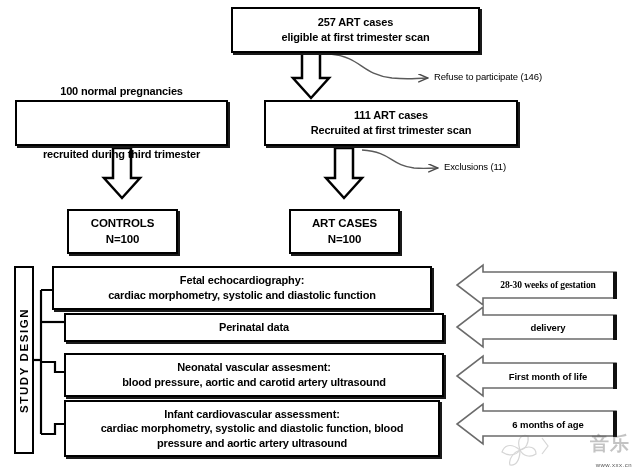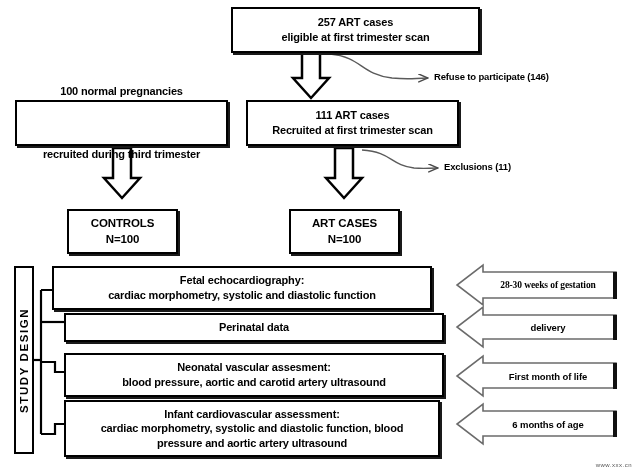--- a/index.html
+++ b/index.html
@@ -66,21 +66,21 @@
   .callout .ctext{
     position:absolute;
     left:26px;right:4px;top:0;bottom:0;
     display:flex;align-items:center;justify-content:center;
     z-index:3;
   }
 
   
   .sidenote{
     position:absolute;
-    font-weight:bold;
+    font-weight:normal;
     font-size:9.5px;
     letter-spacing:-0.15px;
     white-space:nowrap;
   }
 
   
   .watermark{
     position:absolute;
     right:4px;bottom:2px;
     width:150px;height:46px;
@@ -175,21 +175,21 @@
   <div class="fbox" style="left:231px;top:7px;width:249px;height:46px;">
     <span class="ln">257 ART cases</span>
     <span class="ln">eligible at first trimester scan</span>
   </div>
 
   <div class="fbox" style="left:15px;top:100px;width:213px;height:46px;gap:48px;">
     <span class="ln">100 normal pregnancies</span>
     <span class="ln">recruited during third trimester</span>
   </div>
 
-  <div class="fbox" style="left:246px;top:100px;width:213px;height:46px;">
+  <div class="fbox" style="left:264px;top:100px;width:254px;height:46px;">
     <span class="ln">111 ART cases</span>
     <span class="ln">Recruited at first trimester scan</span>
   </div>
 
   <div class="fbox" style="left:67px;top:209px;width:111px;height:45px;font-size:11.5px;text-align:right;">
     <span class="ln">CONTROLS</span>
     <span class="ln">N=100</span>
   </div>
 
   <div class="fbox" style="left:289px;top:209px;width:111px;height:45px;font-size:11.5px;">
@@ -233,15 +233,27 @@
   </div>
 
   <div class="callout" style="left:457px;top:356px;width:160px;height:40px;">
     <span class="ctext">First month of  life</span>
   </div>
 
   <div class="callout" style="left:457px;top:404px;width:160px;height:40px;">
     <span class="ctext">6 months of age</span>
   </div>
 
+  <div class="watermark">
+    <svg viewBox="0 0 150 46" width="150" height="46">
+      <g fill="none" stroke="#777" stroke-width="1.2">
+        <path d="M34,26 C24,18 18,22 16,28 C22,32 30,32 34,26 Z"></path>
+        <path d="M34,26 C30,14 36,10 42,12 C43,19 40,25 34,26 Z"></path>
+        <path d="M34,26 C44,20 50,24 50,30 C44,34 37,32 34,26 Z"></path>
+        <path d="M34,26 C34,36 30,42 24,41 C22,35 28,28 34,26 Z"></path>
+        <path d="M56,14 L62,22 L56,30"></path>
+      </g>
+    </svg>
+    <span class="wm-cjk">音乐</span>
+  </div>
   <span class="wm-text">www.xxx.cn</span>
 
 </div>
 
 </body></html>

